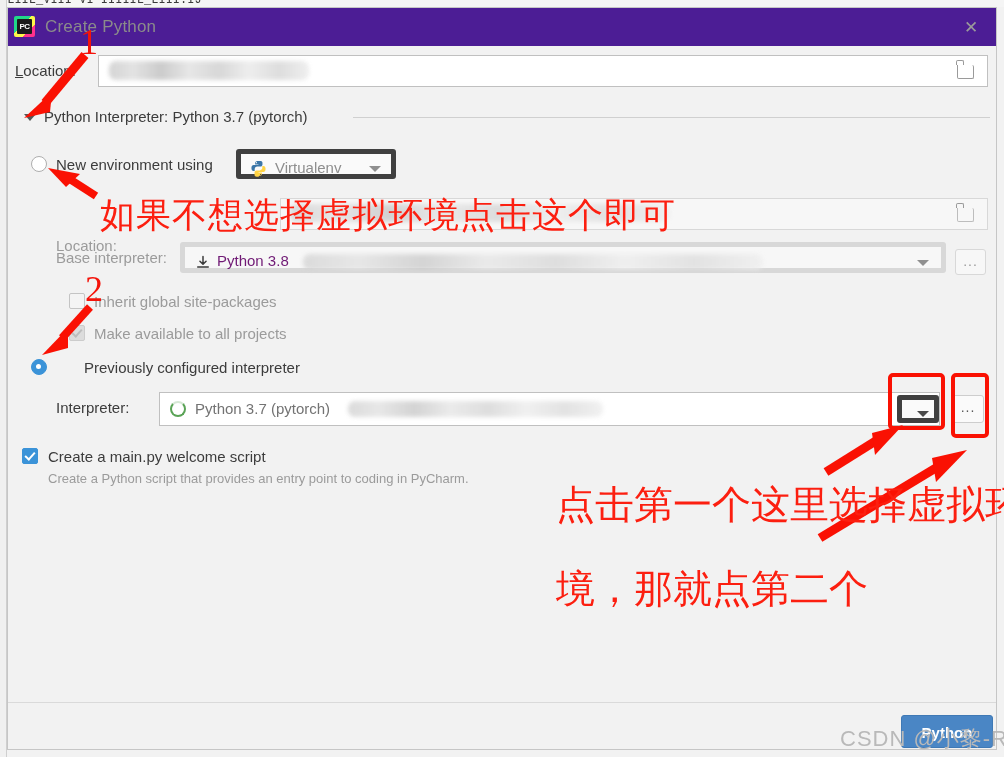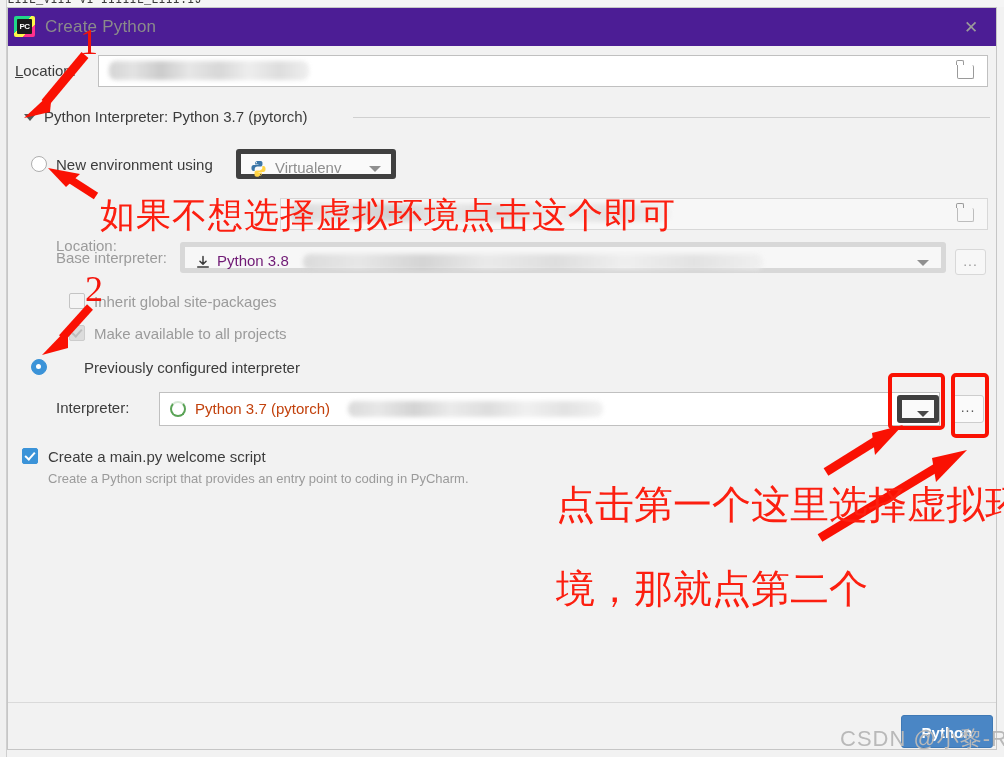--- a/index.html
+++ b/index.html
@@ -385,21 +385,21 @@
 
     <div class="checkbox checked-disabled" style="left:61px; top:317px;"></div>
     <div class="row-label muted" style="left:86px; top:317px;">Make available to all projects</div>
 
     <div class="radio checked" style="left:23px; top:351px;"></div>
     <div class="row-label" style="left:48px; top:351px;margin-left:28px;">Previously configured interpreter</div>
 
     <div class="row-label" style="left:48px; top:391px;">Interpreter:</div>
     <div class="textfield" style="left:151px; top:384px; width:781px; height:34px;">
       <div class="ring-icon" style="left:10px; top:8px;"></div>
-      <div style="position:absolute; left:35px; top:7px; font-size:15px; color:#c2410c;">Python 3.7 (pytorch)</div>
+      <div style="position:absolute; left:35px; top:7px; font-size:15px; color:#737373;">Python 3.7 (pytorch)</div>
       <div class="blur" style="left:188px; top:8px; width:255px; height:16px; opacity:.8;"></div>
     </div>
     <div class="combo" style="left:889px; top:387px; width:42px; height:28px;">
       <div class="combo-caret dark" style="left:15px; top:11px;"></div>
     </div>
     <div class="dots-btn" style="left:944px; top:387px; width:32px; height:28px; line-height:22px;">...</div>
 
     <div class="checkbox checked" style="left:14px; top:440px;"></div>
     <div class="row-label" style="left:40px; top:440px;">Create a main.py welcome script</div>
     <div class="hint" style="left:40px; top:463px;">Create a Python script that provides an entry point to coding in PyCharm.</div>

